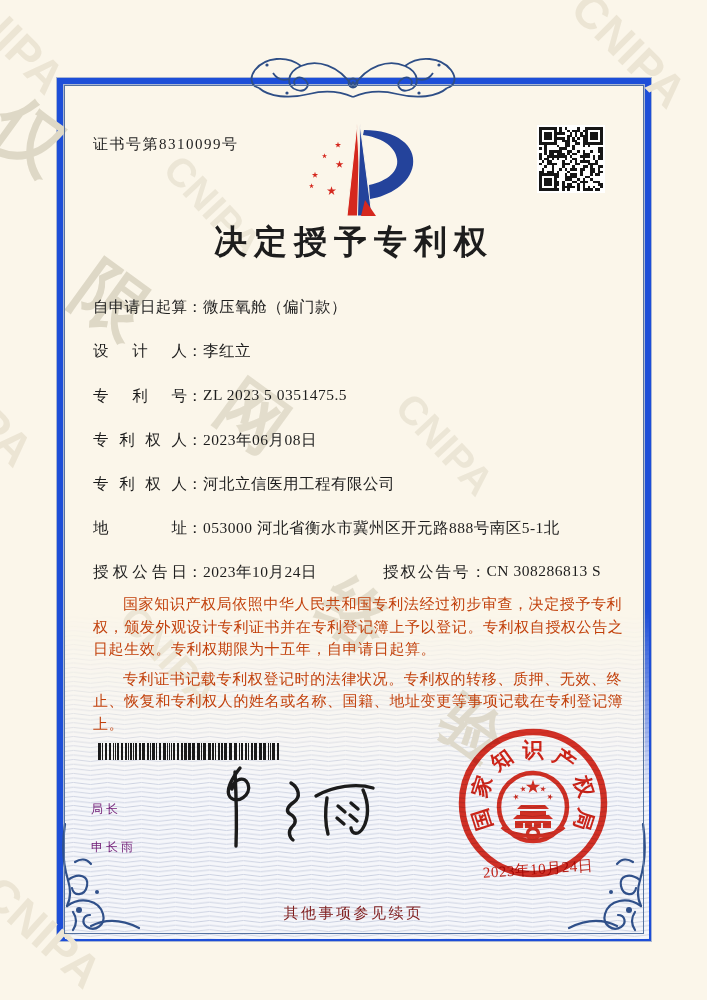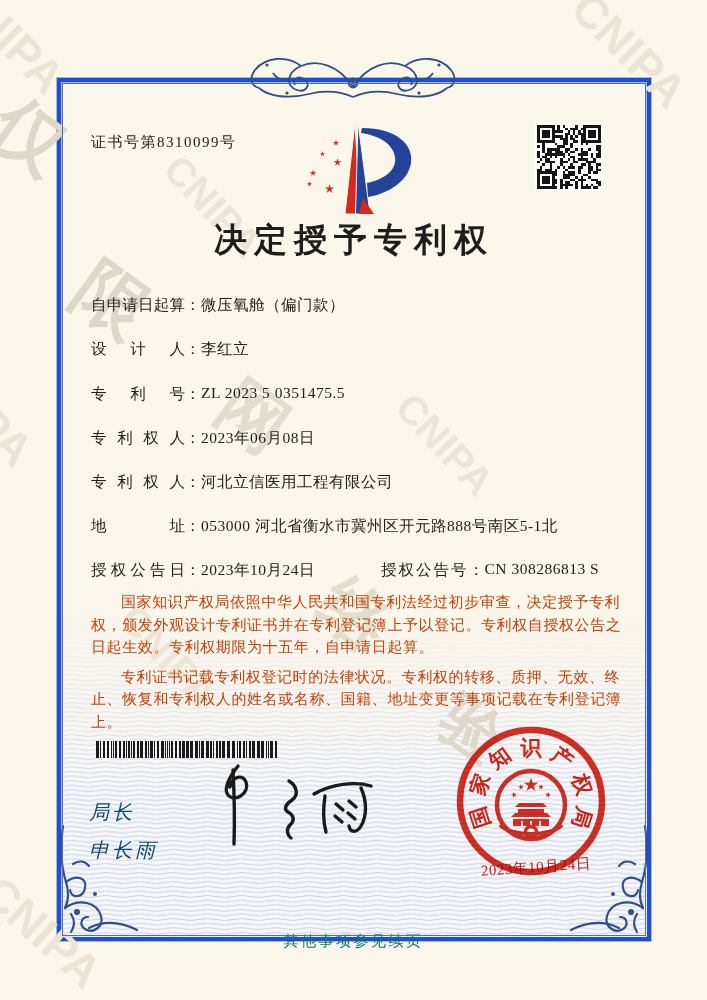--- a/index.html
+++ b/index.html
@@ -3,21 +3,21 @@
 <meta charset="utf-8">
 <style>
   html,body{margin:0;padding:0;}
   .page{position:relative;width:707px;height:1000px;background:#fbf6ea;overflow:hidden;
         font-family:"Liberation Serif","DejaVu Serif",serif;color:#1d1d1d;}
   
   .wm{position:absolute;transform-origin:0 0;font-weight:bold;line-height:1;white-space:nowrap;
       font-family:"Liberation Sans","DejaVu Sans",sans-serif;z-index:1;user-select:none;}
   
   .cert{position:absolute;left:57px;top:78px;width:594px;height:863px;box-sizing:border-box;
-        border:4px solid #1d4ed8;box-shadow:0 0 0 1px #a9b6d3, inset 0 0 0 1px #a9b6d3;}
+        border:6px solid #1d4ed8;box-shadow:0 0 0 1px #a9b6d3, inset 0 0 0 1px #a9b6d3;}
   .cert::after{content:"";position:absolute;inset:1px;border:1px solid #54719f;z-index:3;pointer-events:none;}
   .ci{position:absolute;z-index:2;}
   .waves{position:absolute;left:2px;top:527px;width:584px;height:328px;z-index:0;
          -webkit-mask-image:linear-gradient(to bottom,transparent 0,rgba(0,0,0,.55) 110px,#000 185px);
          mask-image:linear-gradient(to bottom,transparent 0,rgba(0,0,0,.55) 110px,#000 185px);}
   .cert-no{left:30px;top:51px;font-size:15px;letter-spacing:1.5px;}
   .logo{left:222px;top:33px;width:146px;height:106px;}
   .qr{left:474px;top:41px;width:64px;height:64px;background:#fff;padding:2px;
       display:grid;grid-template-columns:repeat(25,1fr);grid-template-rows:repeat(25,1fr);}
   .qr div{background:#fff;} .qr div.q{background:#161616;}
@@ -25,30 +25,30 @@
   .field-row{left:30px;width:540px;white-space:nowrap;font-size:15.5px;}
   .flabel{display:inline-block;width:94px;text-align:justify;text-align-last:justify;vertical-align:top;}
   .fcolon{display:inline-block;width:16px;vertical-align:top;}
   .fvalue{letter-spacing:.5px;}
   .fextra{position:absolute;left:272px;top:0;white-space:nowrap;}
   .fextra .flabel{width:auto;letter-spacing:2px;margin-left:18px;}
   .paras{left:30px;top:509px;width:536px;font-size:15px;line-height:22.5px;letter-spacing:.6px;color:#c2410c;}
   .paras p{margin:0 0 7px 0;text-indent:2em;}
   .barcode{left:35px;top:659px;width:185px;height:17px;font-size:0;white-space:nowrap;}
   .barcode i{display:inline-block;height:100%;background:#1a1a1a;}
-  .signer{left:28px;font-size:20px;letter-spacing:3px;font-family:"Liberation Sans","DejaVu Sans",sans-serif;color:#0c4a6e;font-style:italic;}
+  .signer{left:28px;font-size:12px;letter-spacing:3px;font-family:"Liberation Sans","DejaVu Sans",sans-serif;color:#701a75;}
   .sig{left:140px;top:672px;width:185px;height:98px;}
   .seal{left:390px;top:639px;width:160px;height:160px;mix-blend-mode:multiply;}
   .seal-svg{position:absolute;inset:0;}
   .seal-char{position:absolute;left:50%;top:50%;font-size:21px;font-weight:bold;color:#d8261a;line-height:1;}
   .seal-date{left:395px;top:776px;width:160px;text-align:center;font-size:15px;color:#cf2318;
              letter-spacing:.5px;transform:rotate(-4deg);mix-blend-mode:multiply;}
   .page-note{left:0;width:100%;top:831px;text-align:center;font-size:13px;color:#333;letter-spacing:1px;}
-  .cont-note{position:absolute;left:0;width:100%;top:932px;text-align:center;font-size:15px;
-             color:#0f766e;letter-spacing:2.5px;z-index:2;}
+  .cont-note{position:absolute;left:0;width:100%;top:904px;text-align:center;font-size:15px;
+             color:#7f1d1d;letter-spacing:2.5px;z-index:2;}
   .ornament{position:absolute;left:243px;top:53px;width:220px;height:50px;z-index:3;}
   .flourish{bottom:1px;width:84px;height:112px;}
   .flourish.fl-left{left:-2px;}
   .flourish.fl-right{right:-2px;transform:scaleX(-1);}
 </style>
 </head>
 <body>
 
 <div class="page">
 

